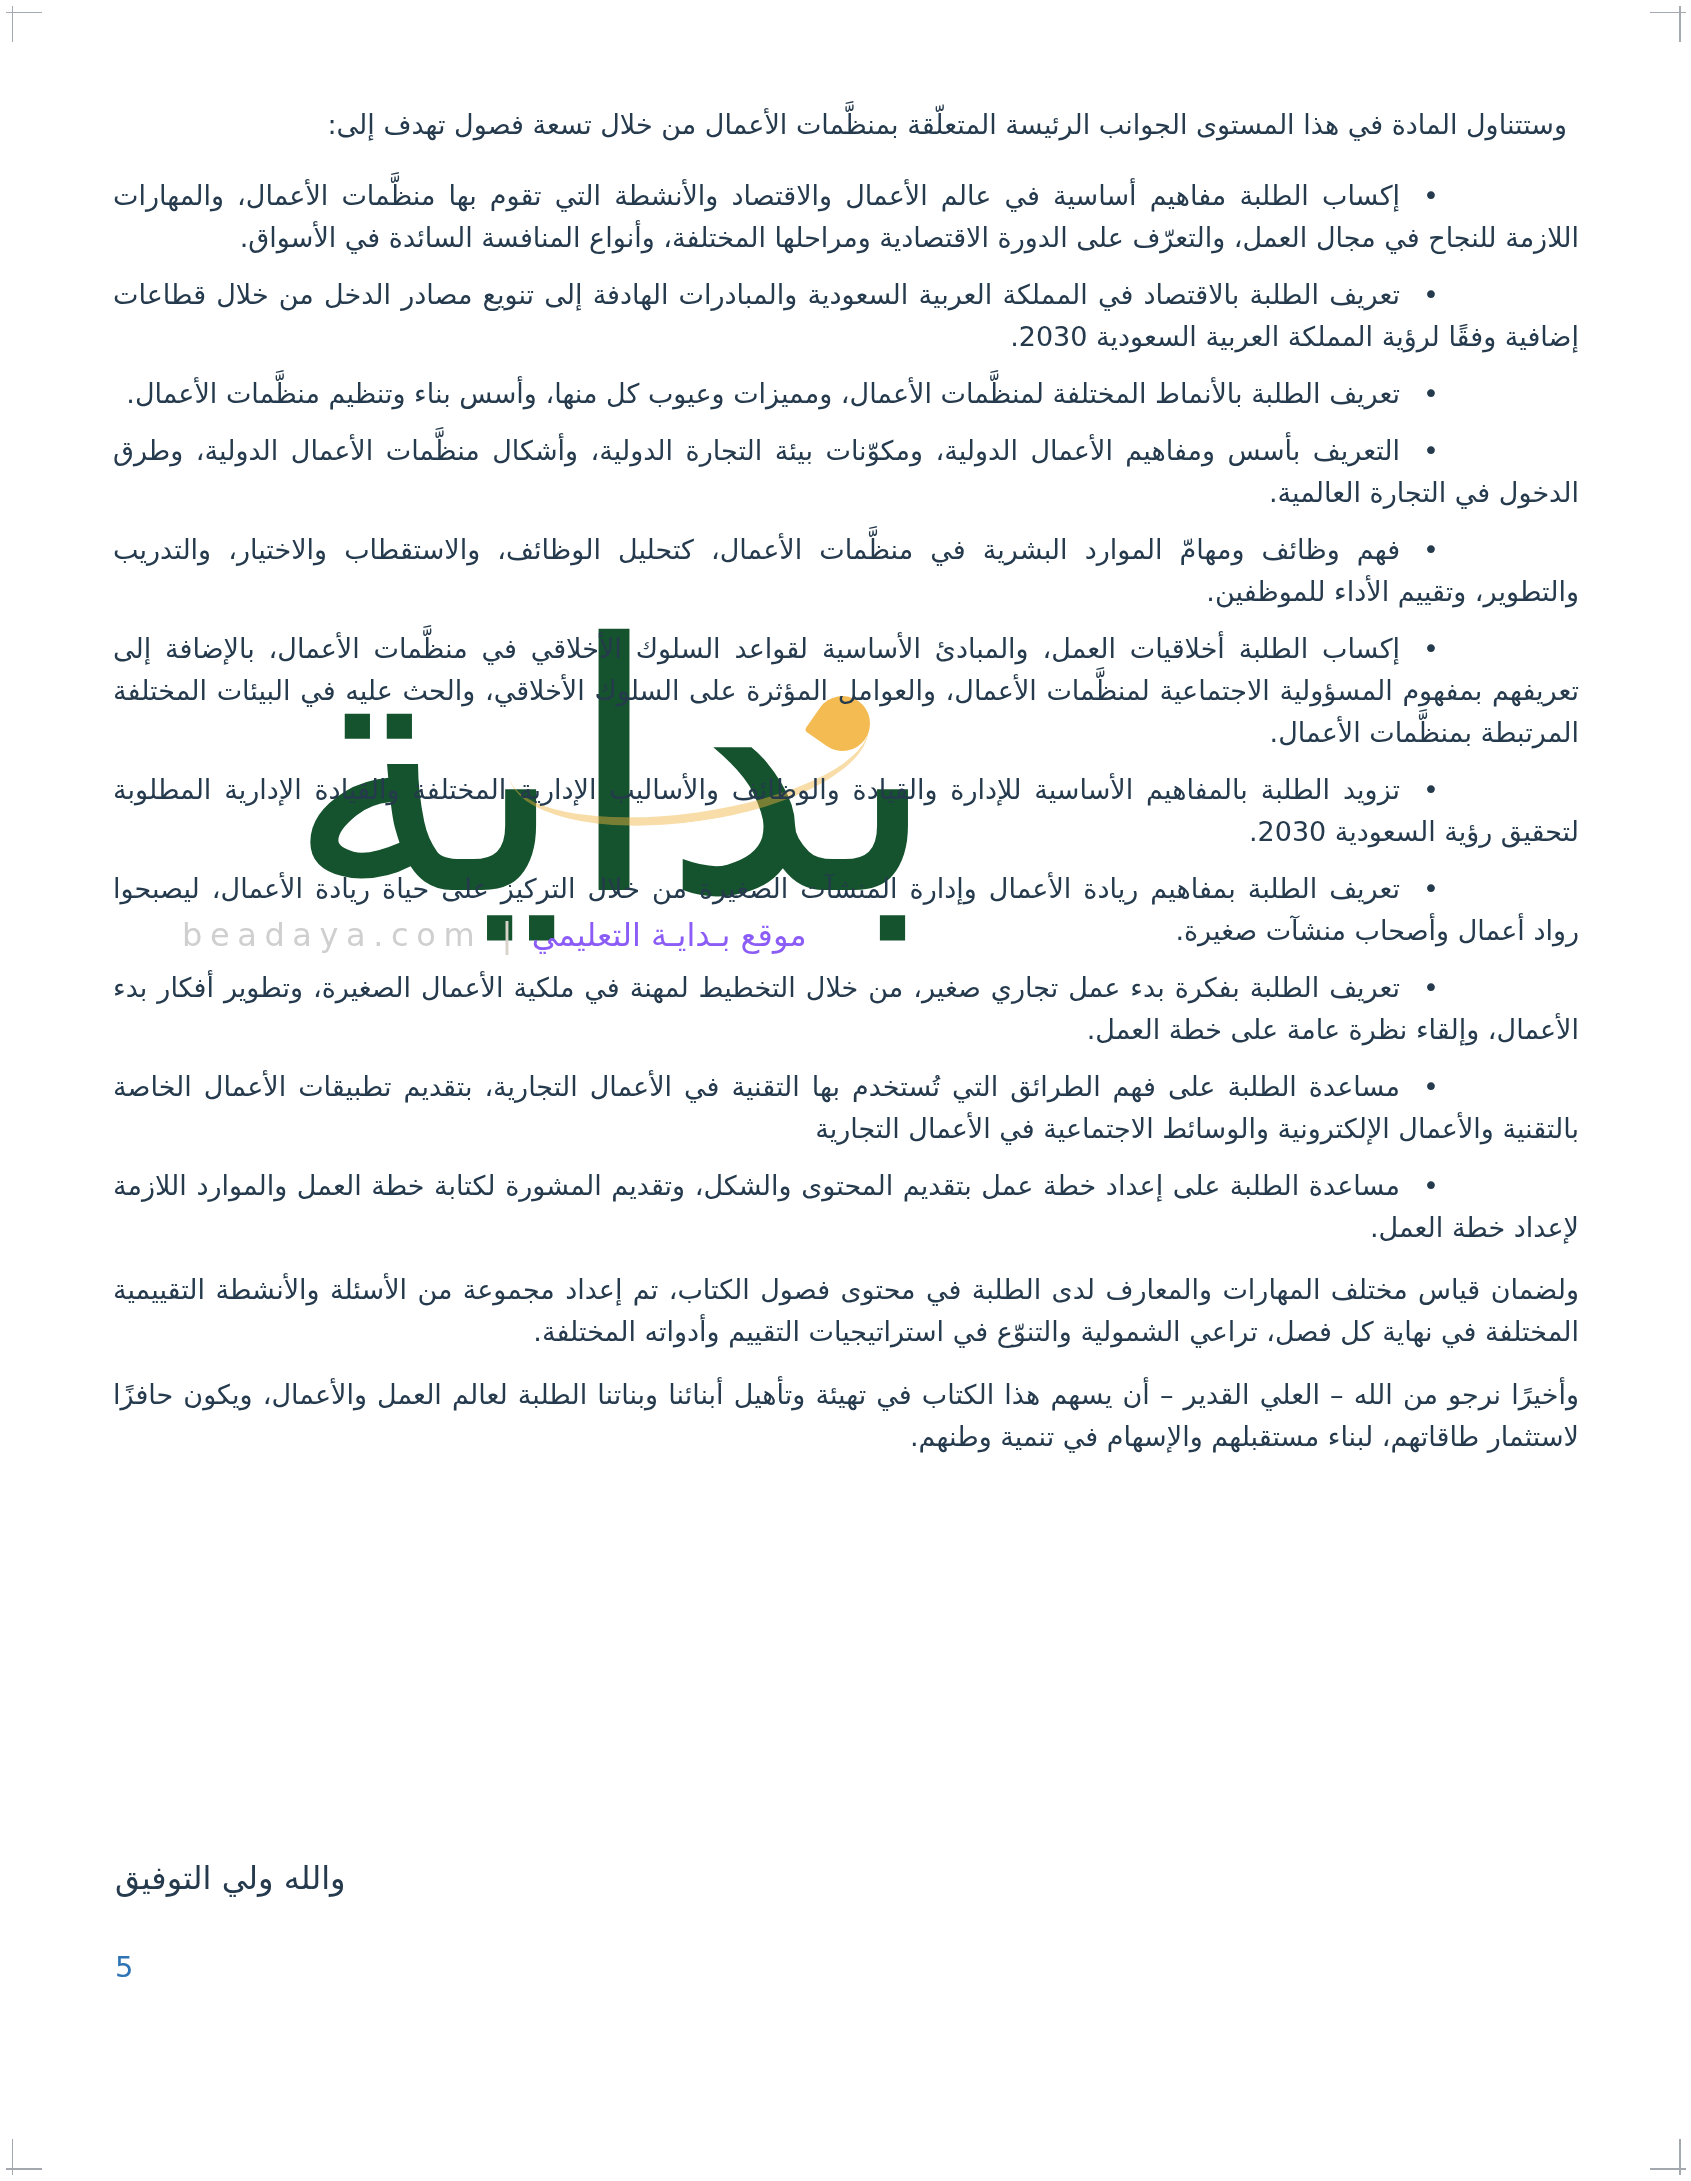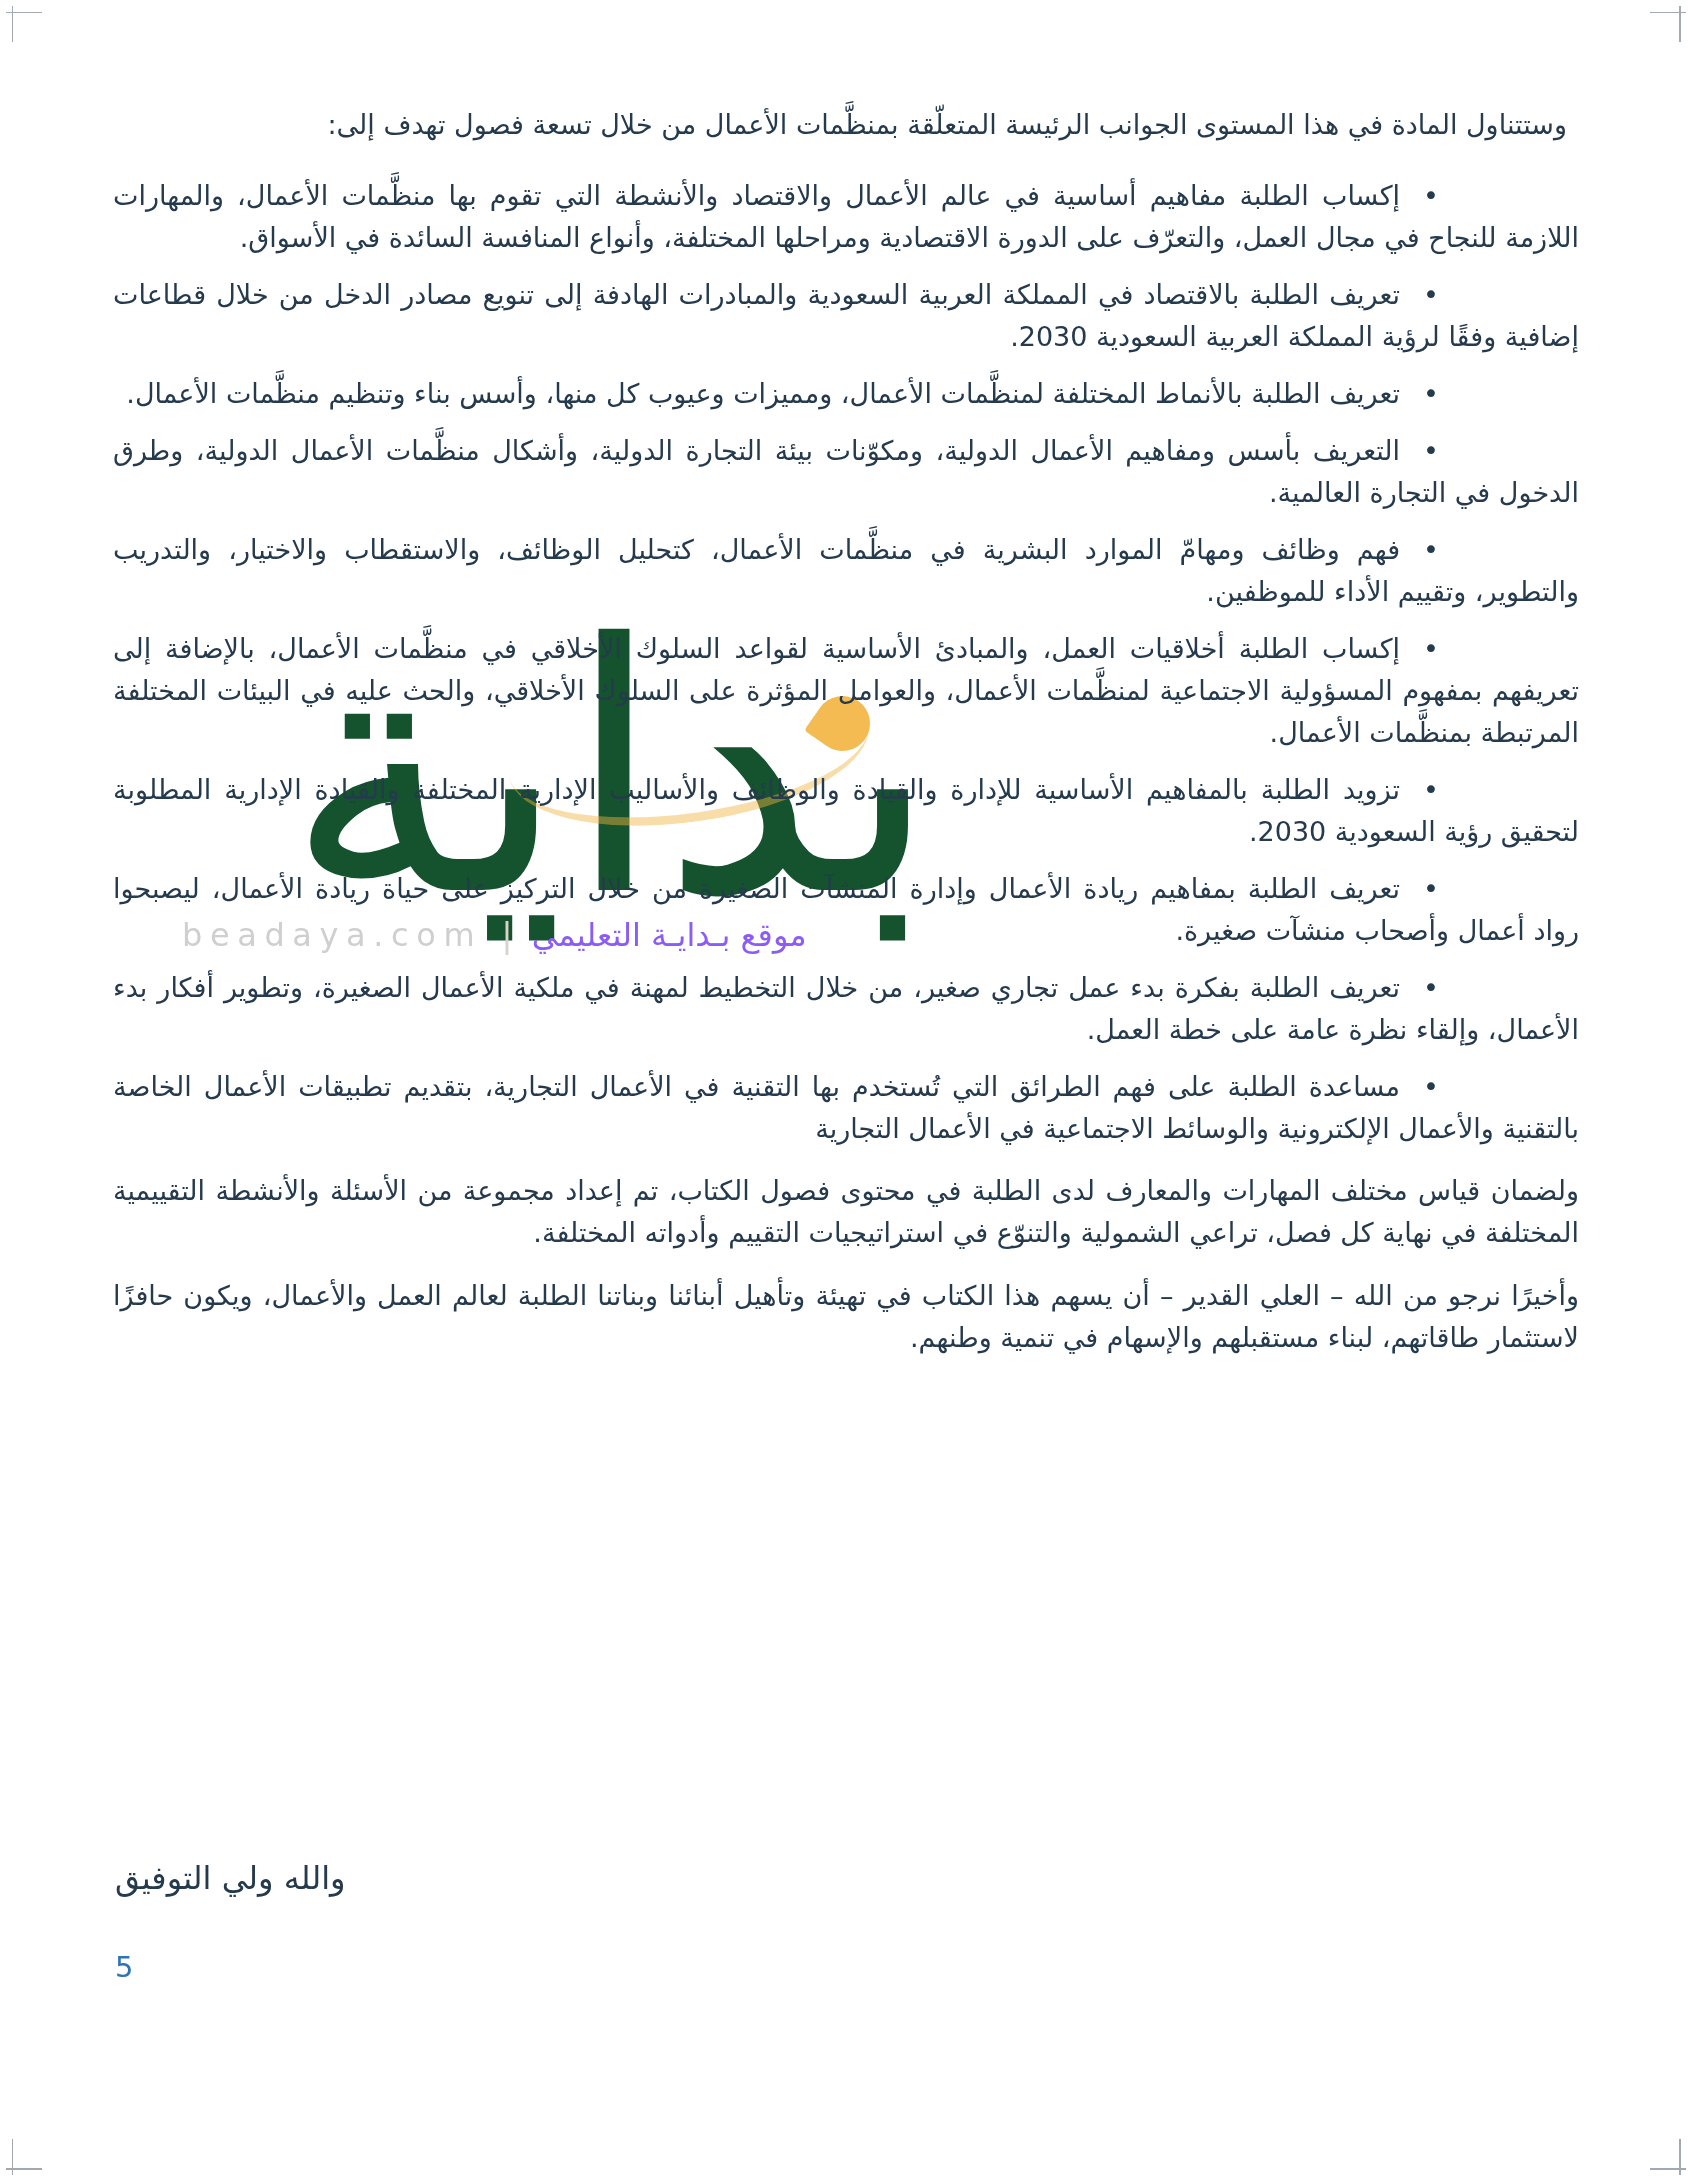--- a/index.html
+++ b/index.html
@@ -164,20 +164,21 @@
       <li>إكساب الطلبة مفاهيم أساسية في عالم الأعمال والاقتصاد والأنشطة التي تقوم بها منظَّمات الأعمال، والمهارات اللازمة للنجاح في مجال العمل، والتعرّف على الدورة الاقتصادية ومراحلها المختلفة، وأنواع المنافسة السائدة في الأسواق.</li>
       <li>تعريف الطلبة بالاقتصاد في المملكة العربية السعودية والمبادرات الهادفة إلى تنويع مصادر الدخل من خلال قطاعات إضافية وفقًا لرؤية المملكة العربية السعودية 2030.</li>
       <li>تعريف الطلبة بالأنماط المختلفة لمنظَّمات الأعمال، ومميزات وعيوب كل منها، وأسس بناء وتنظيم منظَّمات الأعمال.</li>
       <li>التعريف بأسس ومفاهيم الأعمال الدولية، ومكوّنات بيئة التجارة الدولية، وأشكال منظَّمات الأعمال الدولية، وطرق الدخول في التجارة العالمية.</li>
       <li>فهم وظائف ومهامّ الموارد البشرية في منظَّمات الأعمال، كتحليل الوظائف، والاستقطاب والاختيار، والتدريب والتطوير، وتقييم الأداء للموظفين.</li>
       <li>إكساب الطلبة أخلاقيات العمل، والمبادئ الأساسية لقواعد السلوك الأخلاقي في منظَّمات الأعمال، بالإضافة إلى تعريفهم بمفهوم المسؤولية الاجتماعية لمنظَّمات الأعمال، والعوامل المؤثرة على السلوك الأخلاقي، والحث عليه في البيئات المختلفة المرتبطة بمنظَّمات الأعمال.</li>
       <li>تزويد الطلبة بالمفاهيم الأساسية للإدارة والقيادة والوظائف والأساليب الإدارية المختلفة والقيادة الإدارية المطلوبة لتحقيق رؤية السعودية 2030.</li>
       <li>تعريف الطلبة بمفاهيم ريادة الأعمال وإدارة المنشآت الصغيرة من خلال التركيز على حياة ريادة الأعمال، ليصبحوا رواد أعمال وأصحاب منشآت صغيرة.</li>
       <li>تعريف الطلبة بفكرة بدء عمل تجاري صغير، من خلال التخطيط لمهنة في ملكية الأعمال الصغيرة، وتطوير أفكار بدء الأعمال، وإلقاء نظرة عامة على خطة العمل.</li>
       <li>مساعدة الطلبة على فهم الطرائق التي تُستخدم بها التقنية في الأعمال التجارية، بتقديم تطبيقات الأعمال الخاصة بالتقنية والأعمال الإلكترونية والوسائط الاجتماعية في الأعمال التجارية</li>
+      <li>مساعدة الطلبة على إعداد خطة عمل بتقديم المحتوى والشكل، وتقديم المشورة لكتابة خطة العمل والموارد اللازمة لإعداد خطة العمل.</li>
     </ul>
 
     <p class="closing">ولضمان قياس مختلف المهارات والمعارف لدى الطلبة في محتوى فصول الكتاب، تم إعداد مجموعة من الأسئلة والأنشطة التقييمية المختلفة في نهاية كل فصل، تراعي الشمولية والتنوّع في استراتيجيات التقييم وأدواته المختلفة.</p>
     <p class="closing">وأخيرًا نرجو من الله – العلي القدير – أن يسهم هذا الكتاب في تهيئة وتأهيل أبنائنا وبناتنا الطلبة لعالم العمل والأعمال، ويكون حافزًا لاستثمار طاقاتهم، لبناء مستقبلهم والإسهام في تنمية وطنهم.</p>
   </div>
 
   <div class="blessing">والله ولي التوفيق</div>
   <div class="page-num">5</div>
 
 </div>

